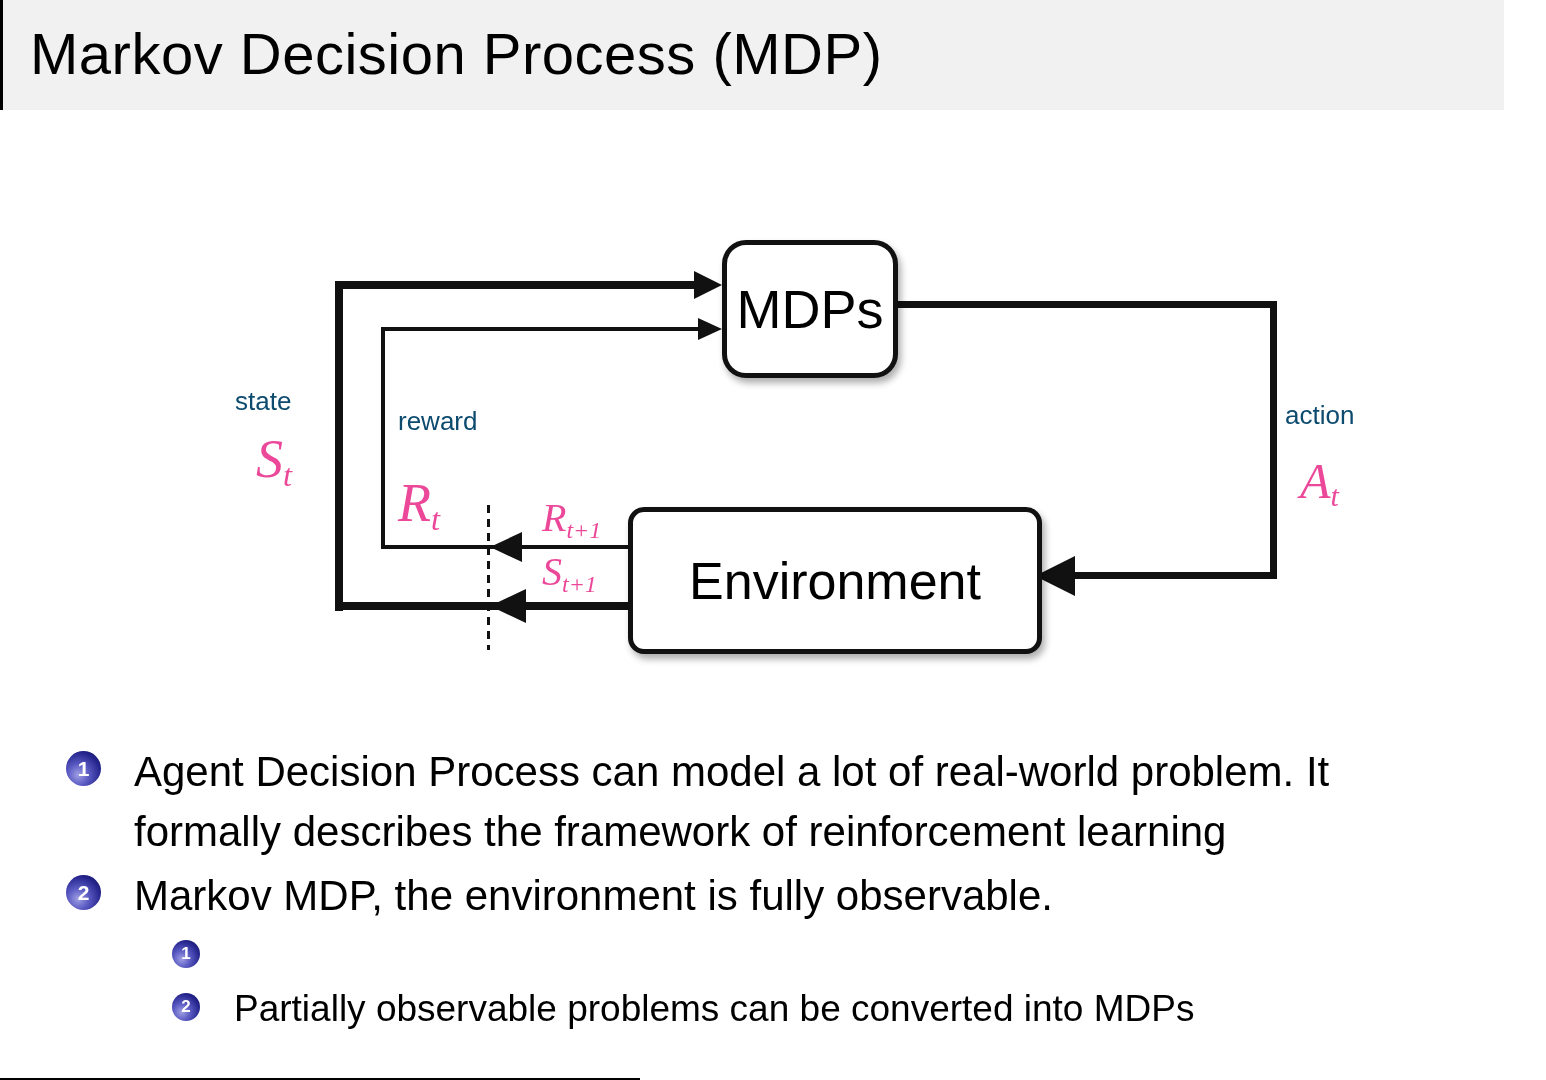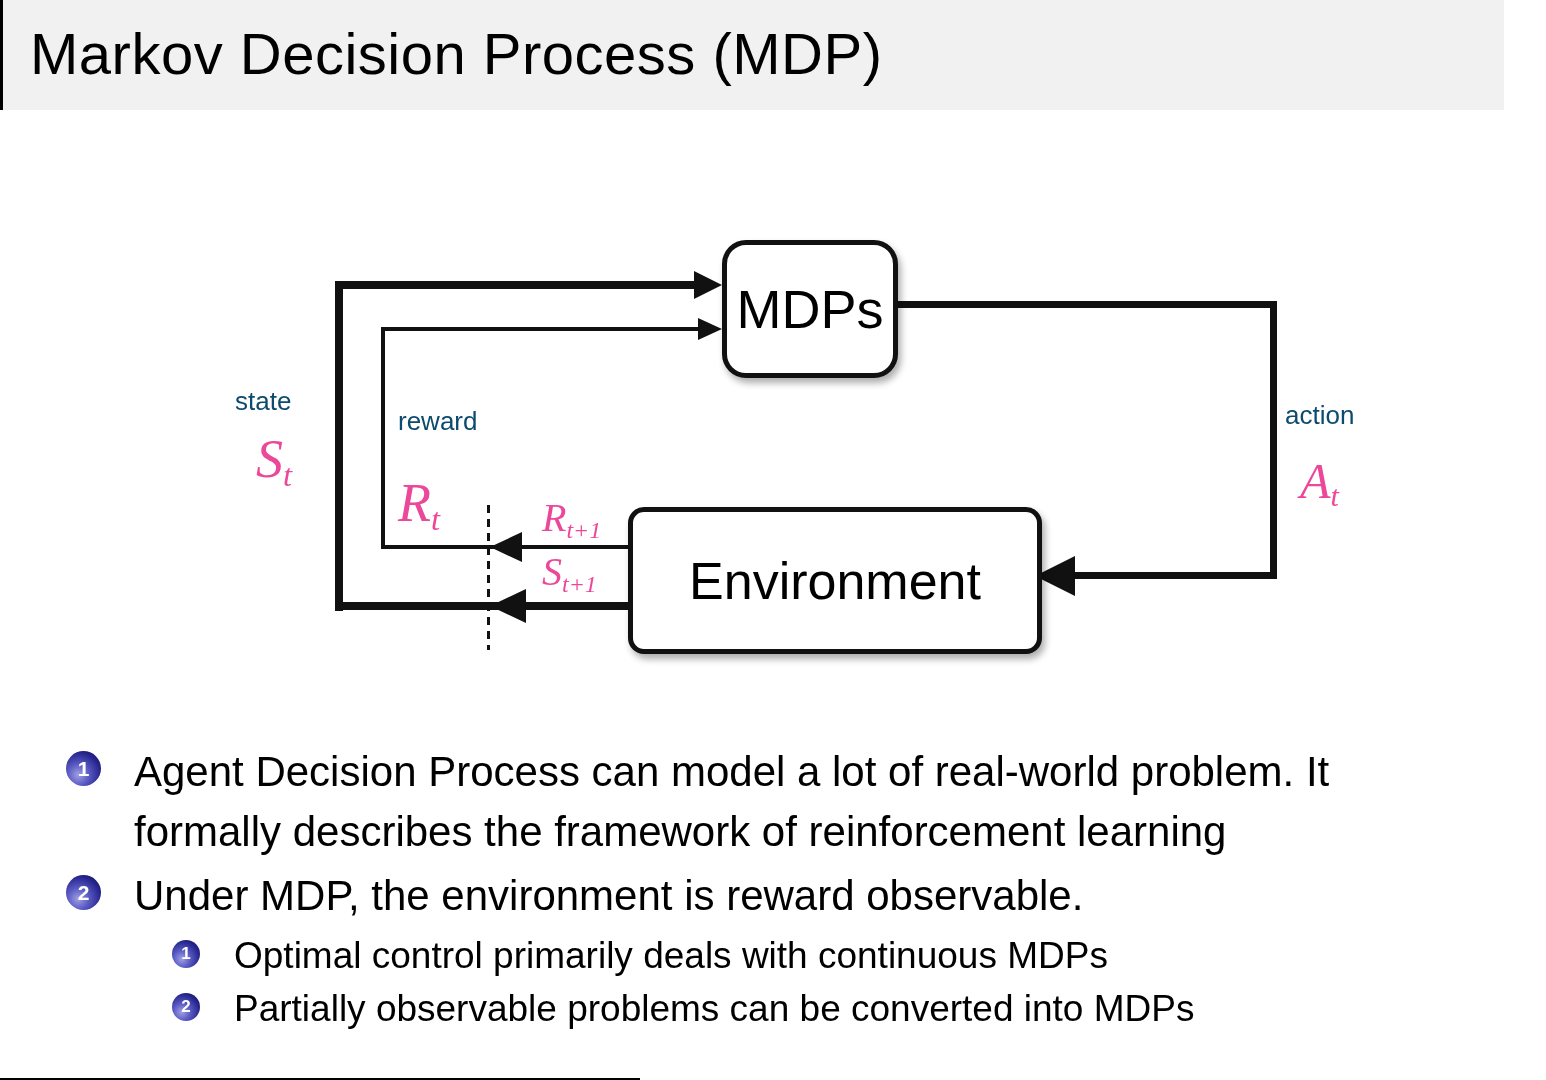--- a/index.html
+++ b/index.html
@@ -129,28 +129,27 @@
         <span>1</span>
       </div>
     <div class="btext">Agent Decision Process can model a lot of real-world problem.  It
 formally describes the framework of reinforcement learning</div>
   </div>
 
   <div class="bullet b1 item2">
     <div class="ball ball-lg">
         <span>2</span>
       </div>
-    <div class="btext">Under MDP, the environment is reward observable.</div>
+    <div class="btext">Markov MDP, the environment is fully observable.</div>
   </div>
 
   <div class="bullet b2 sub1">
     <div class="ball ball-sm">
         <span>1</span>
       </div>
-    <div class="btext">Optimal control primarily deals with continuous MDPs</div>
   </div>
 
   <div class="bullet b2 sub2">
     <div class="ball ball-sm">
         <span>2</span>
       </div>
     <div class="btext">Partially observable problems can be converted into MDPs</div>
   </div>
 
   <div class="edge-bottom"></div>

